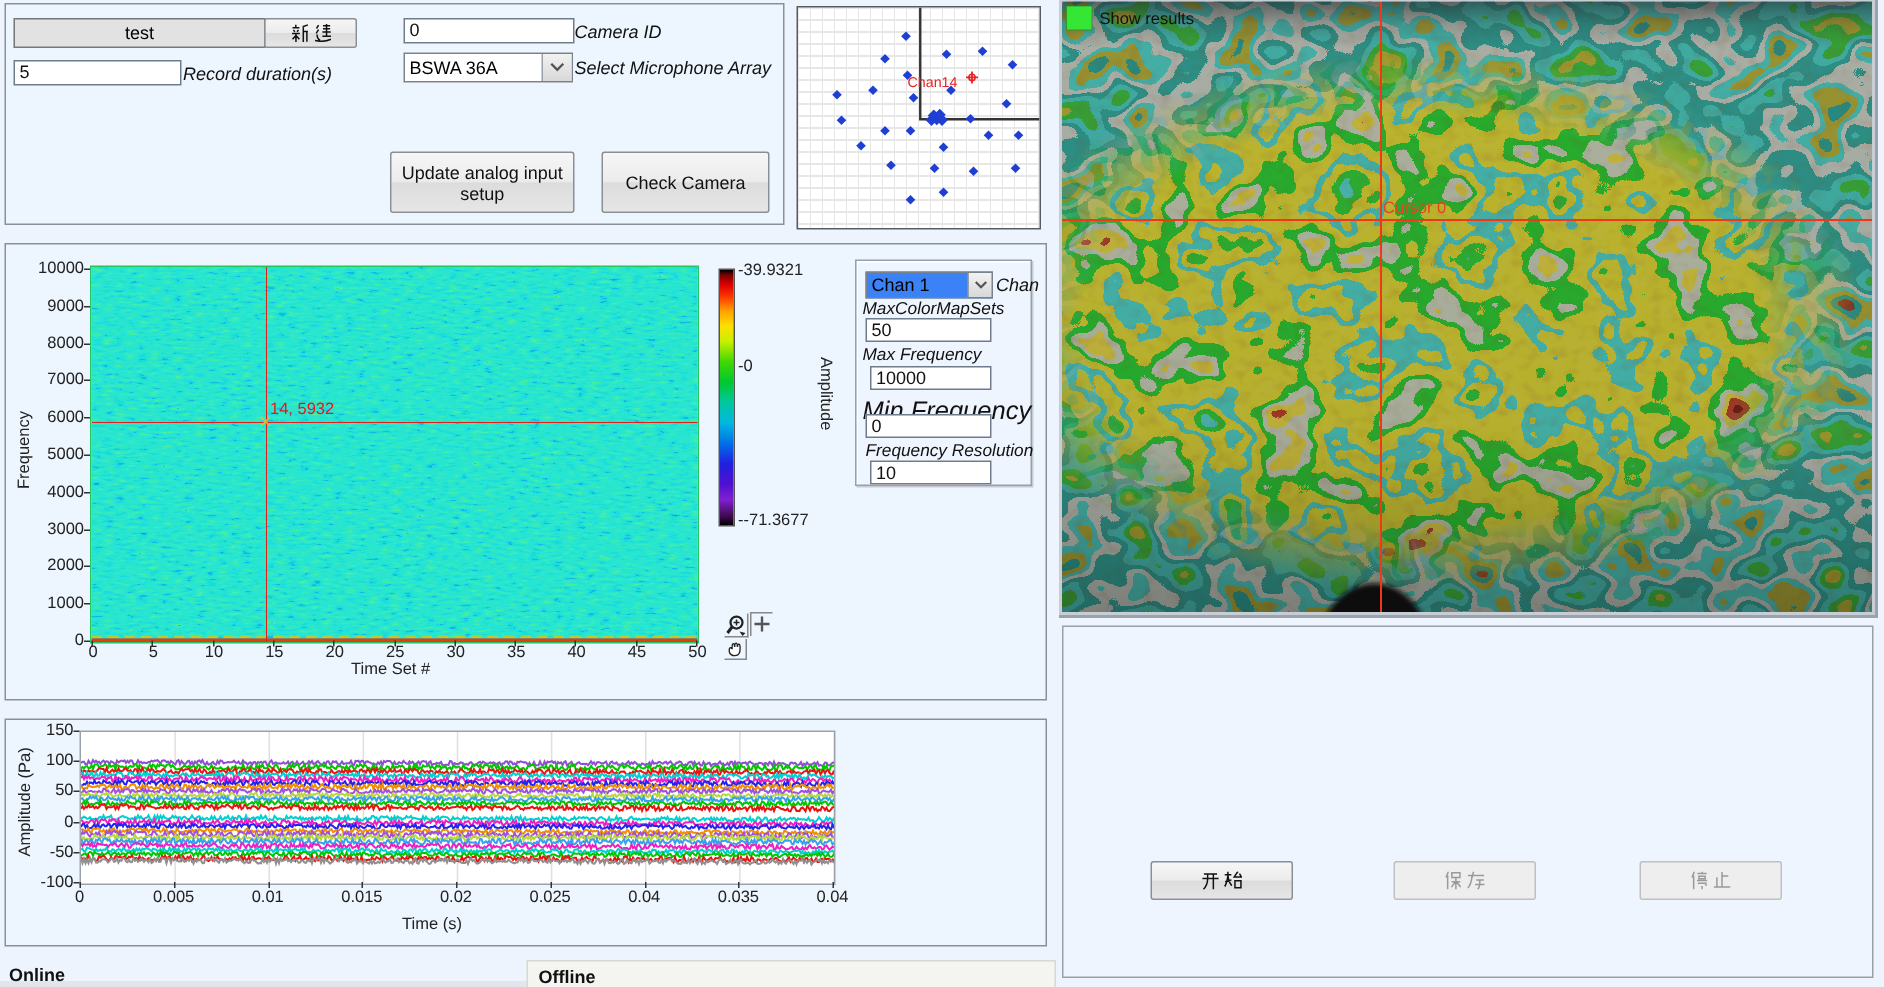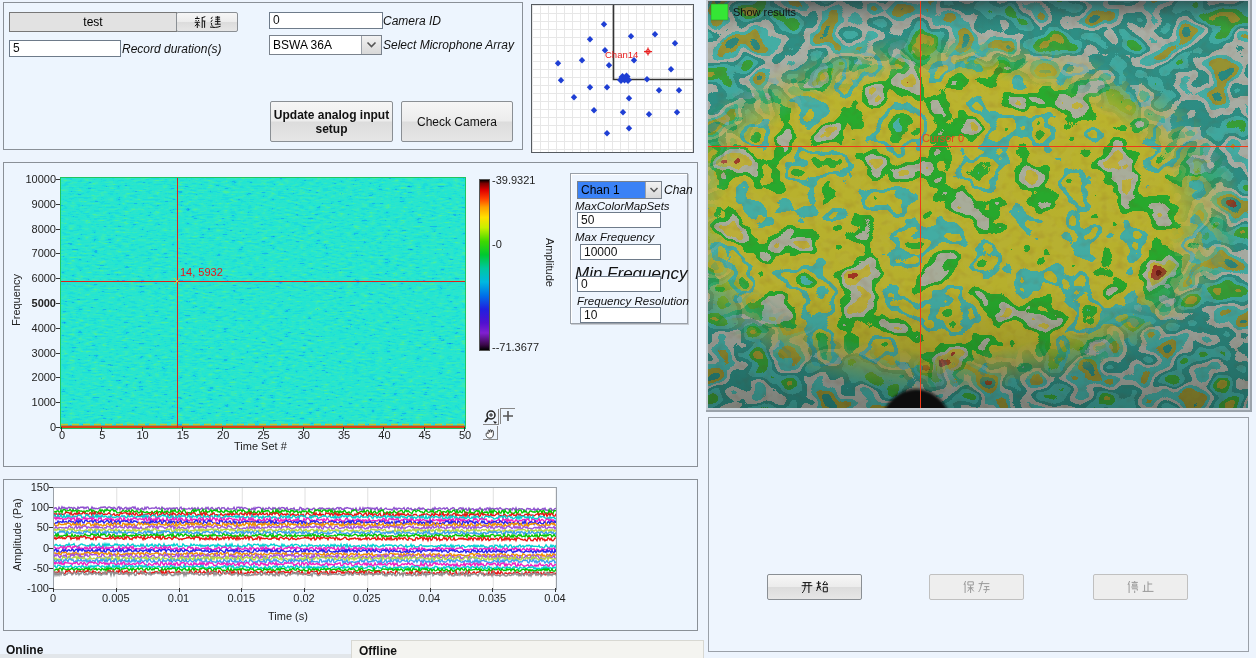--- a/index.html
+++ b/index.html
@@ -34,21 +34,21 @@
 <div class="lbl" style="left:383px;top:14px;">Camera ID</div>
 
 <div class="abs" style="left:269px;top:35px;width:111px;height:18px;background:#fff;border:1px solid #7a828c;">
   <span style="position:absolute;left:3px;top:2px;font-size:12px;">BSWA 36A</span>
   <span style="position:absolute;right:0;top:0;width:19px;height:18px;background:linear-gradient(#f2f2f2,#d8d8d8);border-left:1px solid #9aa0a8;"></span>
   <svg class="abs" style="right:4px;top:5px" width="11" height="8">
       <path d="M1.5 1.5l4 4 4-4" stroke="#555" stroke-width="1.6" fill="none"></path>
     </svg>
 </div>
 <div class="lbl" style="left:383px;top:38px;">Select Microphone Array</div>
-<div class="btn" style="left:270px;top:101px;width:121px;height:39px;font-weight:bold;">Update analog input<br>setup</div>
+<div class="btn" style="left:260px;top:101px;width:121px;height:39px;">Update analog input<br>setup</div>
 <div class="btn" style="left:401px;top:101px;width:110px;height:39px;">Check Camera</div>
 
 <div class="abs" style="left:531px;top:4px;width:161px;height:147px;background:
  repeating-linear-gradient(90deg,#e7e7e7 0 1px,transparent 1px 8px),
  repeating-linear-gradient(#e7e7e7 0 1px,transparent 1px 8px),#fff;border:1px solid #565b60;">
   <svg width="161" height="147" style="position:absolute;left:0;top:0">
     <path d="M81.5 0V74.5H161" stroke="#333" stroke-width="1.6" fill="none"></path>
     <path d="M72 16l3.2 3.2-3.2 3.2-3.2-3.2z" fill="#1f3fd4"></path>
 <path d="M58 31l3.2 3.2-3.2 3.2-3.2-3.2z" fill="#1f3fd4"></path>
 <path d="M99 28l3.2 3.2-3.2 3.2-3.2-3.2z" fill="#1f3fd4"></path>
@@ -175,21 +175,21 @@
     <div class="tick" style="right:1200px;top:421px;">0</div>
     <div class="abs" style="left:56px;top:427px;width:4px;height:1px;background:#333;"></div>
     <div class="tick" style="right:1200px;top:396.2px;">1000</div>
     <div class="abs" style="left:56px;top:402.2px;width:4px;height:1px;background:#333;"></div>
     <div class="tick" style="right:1200px;top:371.4px;">2000</div>
     <div class="abs" style="left:56px;top:377.4px;width:4px;height:1px;background:#333;"></div>
     <div class="tick" style="right:1200px;top:346.6px;">3000</div>
     <div class="abs" style="left:56px;top:352.6px;width:4px;height:1px;background:#333;"></div>
     <div class="tick" style="right:1200px;top:321.8px;">4000</div>
     <div class="abs" style="left:56px;top:327.8px;width:4px;height:1px;background:#333;"></div>
-    <div class="tick" style="right:1200px;top:297px;font-weight:bold;">5000</div>
+    <div class="tick" style="right:1200px;top:297px;">5000</div>
     <div class="abs" style="left:56px;top:303px;width:4px;height:1px;background:#333;"></div>
     <div class="tick" style="right:1200px;top:272.2px;">6000</div>
     <div class="abs" style="left:56px;top:278.2px;width:4px;height:1px;background:#333;"></div>
     <div class="tick" style="right:1200px;top:247.4px;">7000</div>
     <div class="abs" style="left:56px;top:253.4px;width:4px;height:1px;background:#333;"></div>
     <div class="tick" style="right:1200px;top:222.6px;">8000</div>
     <div class="abs" style="left:56px;top:228.6px;width:4px;height:1px;background:#333;"></div>
     <div class="tick" style="right:1200px;top:197.79999999999998px;padding-left:32px;">9000</div>
     <div class="abs" style="left:56px;top:203.79999999999998px;width:4px;height:1px;background:#333;"></div>
     <div class="tick" style="right:1200px;top:173px;">10000</div>

